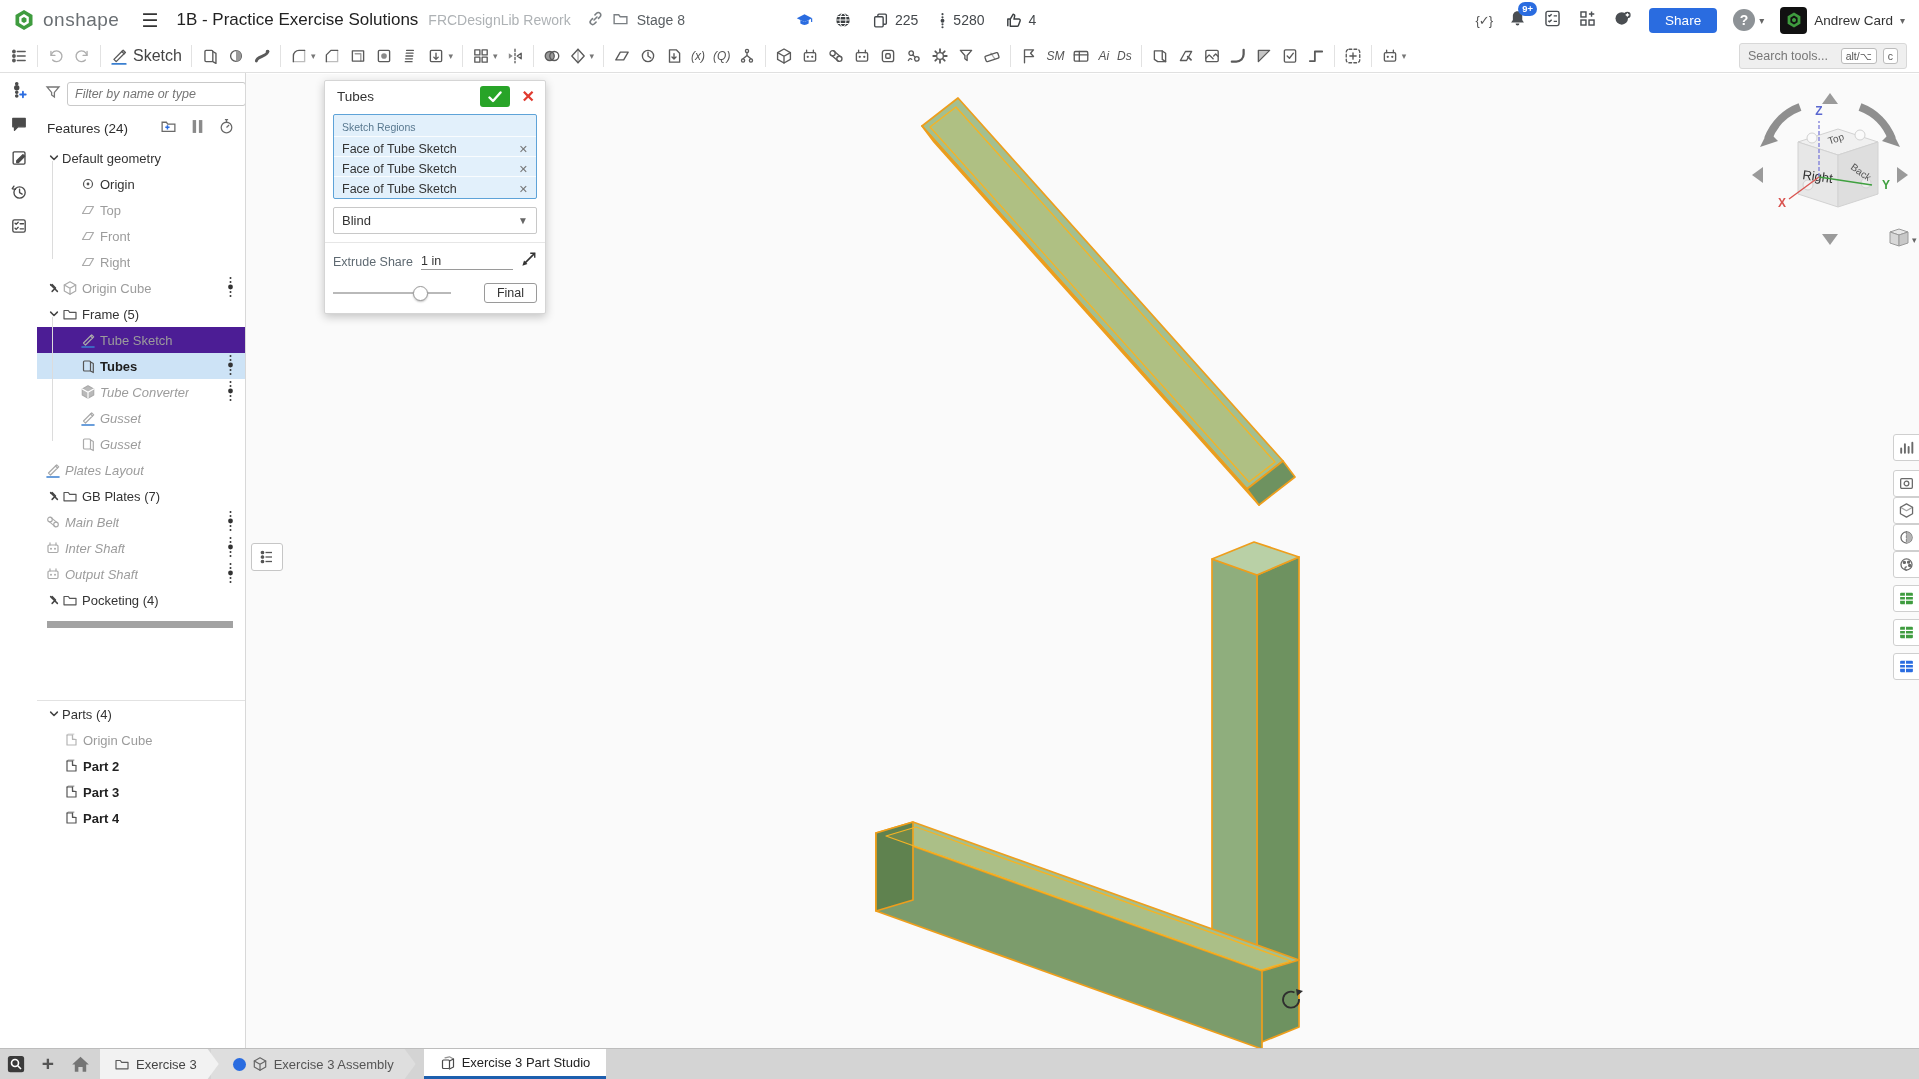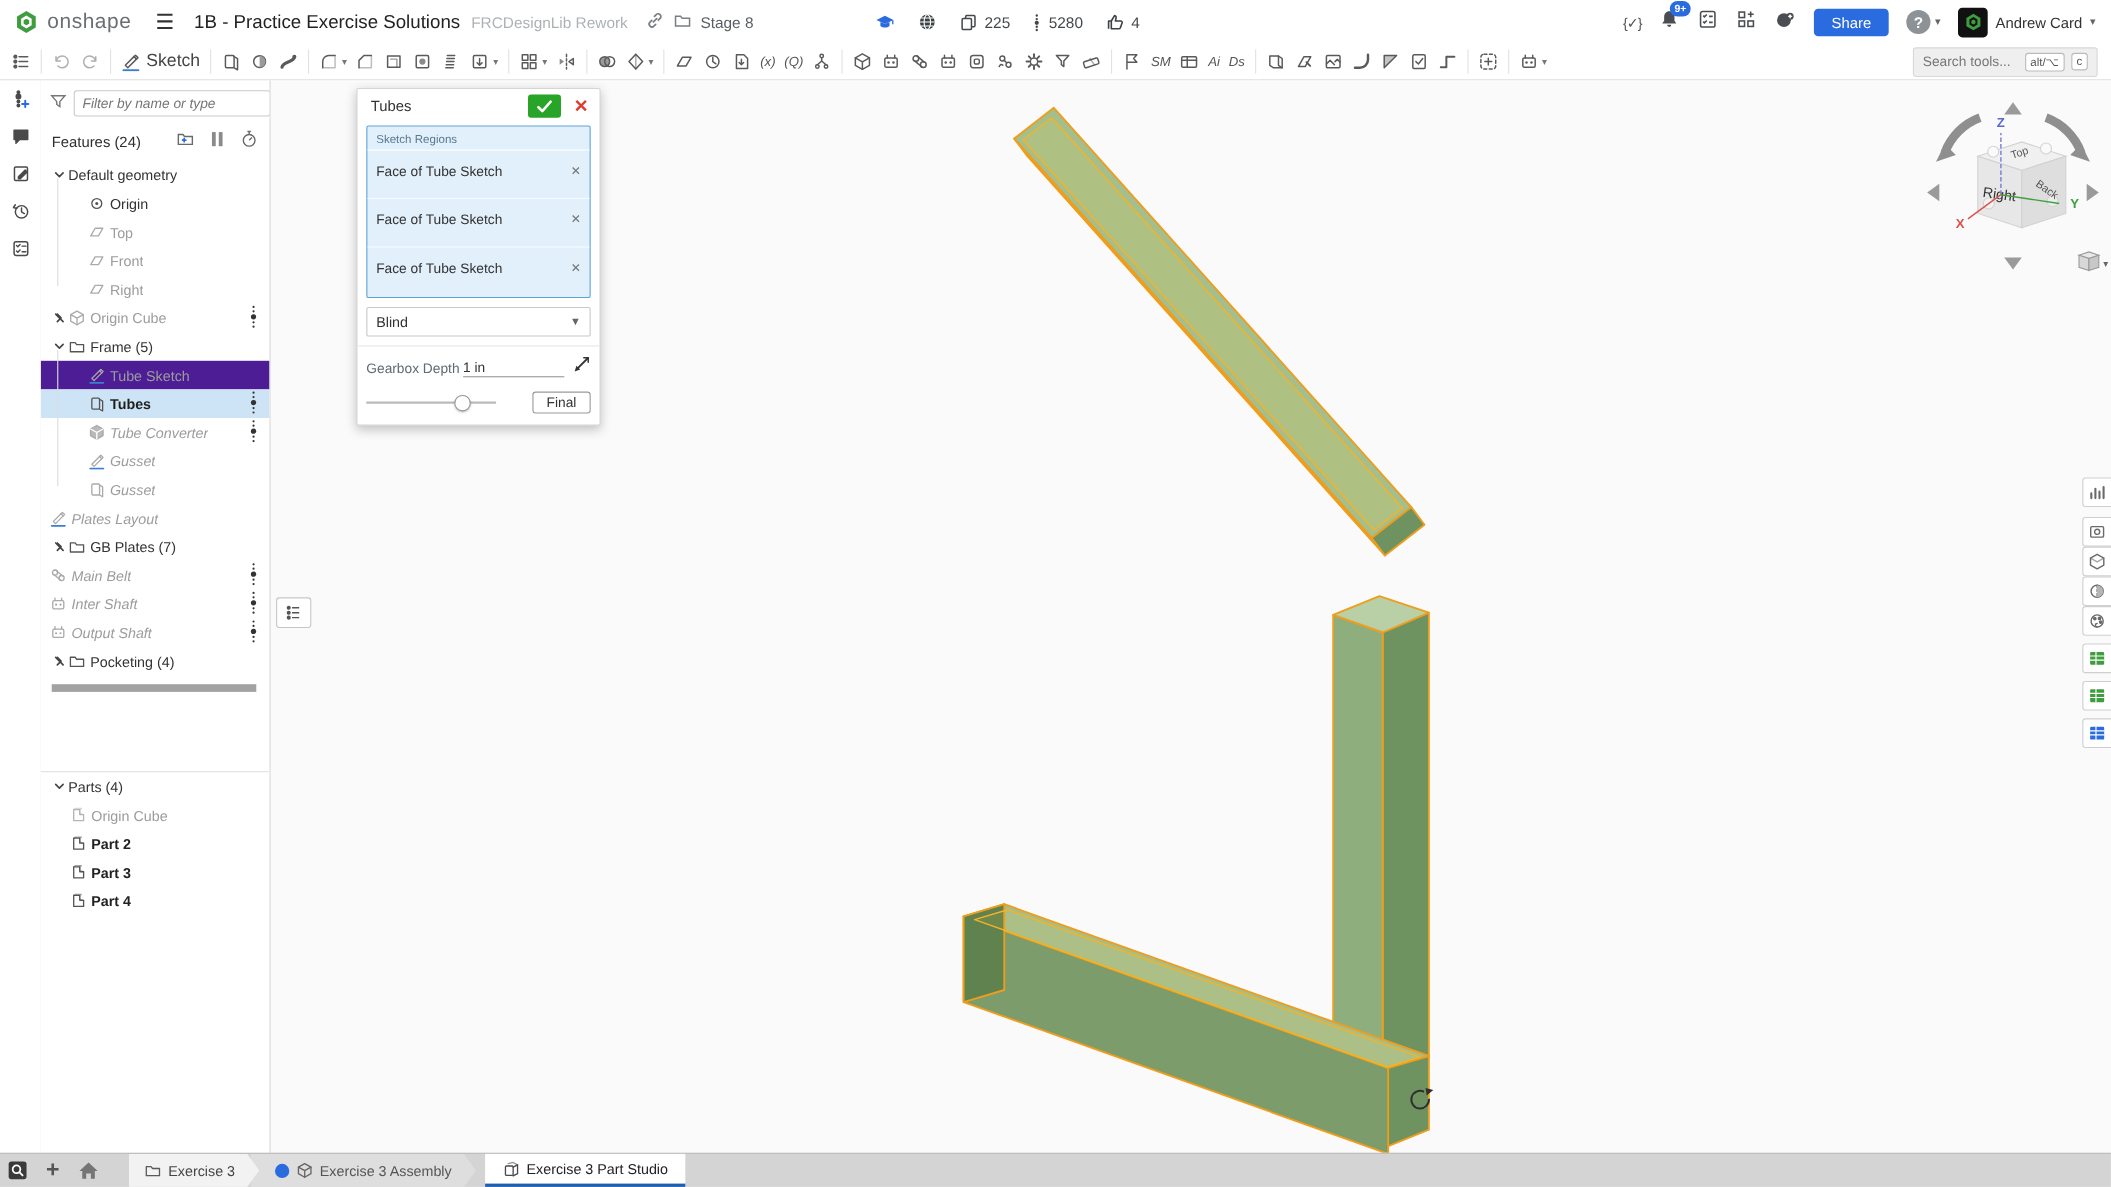--- a/index.html
+++ b/index.html
@@ -73,21 +73,21 @@
   
   #dialog{position:absolute;left:324px;top:80px;width:222px;background:#fff;z-index:40;border:1px solid #d5d5d5;
           box-shadow:0 3px 10px rgba(0,0,0,.22);border-radius:2px;box-sizing:border-box;padding:0 0 10px 0}
   .dlg-title{display:flex;align-items:center;height:31px;padding:0 6px 0 12px}
   .dlg-title .dt{font-size:13.5px;color:#333;flex:1}
   .dlg-ok{width:30px;height:21px;background:#28a428;border-radius:3px;display:flex;align-items:center;
           justify-content:center;cursor:pointer;margin-right:8px}
   .dlg-x{color:#e03a2f;font-size:16px;font-weight:bold;cursor:pointer;padding:0 4px}
   .regions{margin:2px 8px 8px 8px;background:#e2f0fb;border:1px solid #5ea3d8;border-radius:2px;padding:4px 0 2px 0}
   .regions .rlab{font-size:10.5px;color:#58788f;padding:2px 8px 3px 8px}
-  .region-row{display:flex;align-items:flex-start;height:19px;padding:12px 8px;font-size:12.5px;color:#333;
+  .region-row{display:flex;align-items:flex-end;height:19px;padding:0 8px;font-size:12.5px;color:#333;
               border-top:1px solid rgba(255,255,255,.8)}
   .region-row .rx{margin-left:auto;color:#777;font-size:11px;cursor:pointer}
   .endsel{margin:4px 8px;border:1px solid #c8c8c8;border-radius:2px;height:25px;display:flex;align-items:center;
           padding:0 8px;font-size:13px;color:#333;cursor:pointer;background:#fff}
   .endsel .ec{margin-left:auto;font-size:10px;color:#666}
   .depth-row{border-top:1px solid #e6e6e6;margin-top:8px;padding:8px 8px 0 8px;display:flex;align-items:center}
   .depth-row .dl{font-size:12.5px;color:#5f6a72;flex:1}
   .depth-val{font-size:12.5px;color:#333;border-bottom:1px solid #9a9a9a;min-width:88px;text-align:left;
              padding:0 4px 1px 0;margin-right:6px}
   .slider-row{display:flex;align-items:center;padding:10px 8px 0 8px;gap:10px}
@@ -98,21 +98,21 @@
   .final-btn{margin-left:auto;border:1px solid #9a9a9a;border-radius:3px;background:#fff;font-size:12.5px;
              color:#333;padding:2px 12px;cursor:pointer}
   
   .rps{position:absolute;right:-5px;width:31px;height:27px;background:#fff;border:1px solid #cfcfcf;border-radius:3px 0 0 3px;
        display:flex;align-items:center;justify-content:flex-start;padding-left:4px;box-sizing:border-box;cursor:pointer;z-index:6}
   
   #bottombar{position:absolute;left:0;bottom:0;width:100%;height:30px;background:#d4d4d4;border-top:1px solid #bdbdbd;
              display:flex;align-items:stretch;z-index:30}
   .bb-ic{display:flex;align-items:center;justify-content:center;width:32px;cursor:pointer}
   .bb-plus{font-size:21px;color:#555;font-weight:bold}
-  #tabs{display:flex;align-items:stretch;margin-left:21px}
+  #tabs{display:flex;align-items:stretch;margin-left:4px}
   .tab{display:flex;align-items:center;gap:6px;font-size:13px;padding:0 22px 0 14px;position:relative;cursor:pointer;white-space:nowrap}
   .tab.arrowed{clip-path:polygon(0 0,calc(100% - 11px) 0,100% 50%,calc(100% - 11px) 100%,0 100%)}
   .tab.t1{background:#f2f2f2;color:#444;z-index:3}
   .tab.t2{background:#dedede;color:#555;margin-left:-8px;padding-left:22px;z-index:2}
   .tab.active{background:#fff;color:#222;border-bottom:3px solid #1d5fae;padding:0 16px;margin-left:8px;z-index:1}
   .bluedot{width:13px;height:13px;border-radius:50%;background:#2a6ce0;display:inline-block}
   
   #viewcube{position:absolute;left:1740px;top:85px;z-index:8}
   svg text{font-family:"Liberation Sans",sans-serif}
 </style>
@@ -1073,21 +1073,21 @@
           <span>Face of Tube Sketch</span>
           <span class="rx">✕</span>
         </div>
       </div>
   </div>
   <div class="endsel">
     <span>Blind</span>
     <span class="ec">▼</span>
   </div>
   <div class="depth-row">
-    <span class="dl">Gearbox Depth</span>
+    <span class="dl">Extrude Share</span>
     <span class="depth-val">1 in</span>
     <span><svg width="18" height="18" viewBox="0 0 16 16" fill="none" stroke="#333" stroke-width="1.5">
           <path d="M14 2 L5 11"></path>
           <polygon points="3,13 7.5,11.5 4.5,8.5" fill="#333" stroke="none"></polygon>
           <path d="M10 2 L14 2 L14 6" stroke-width="1.2"></path>
         </svg></span>
   </div>
   <div class="slider-row">
     <div class="slider">
       <div class="track"></div>

